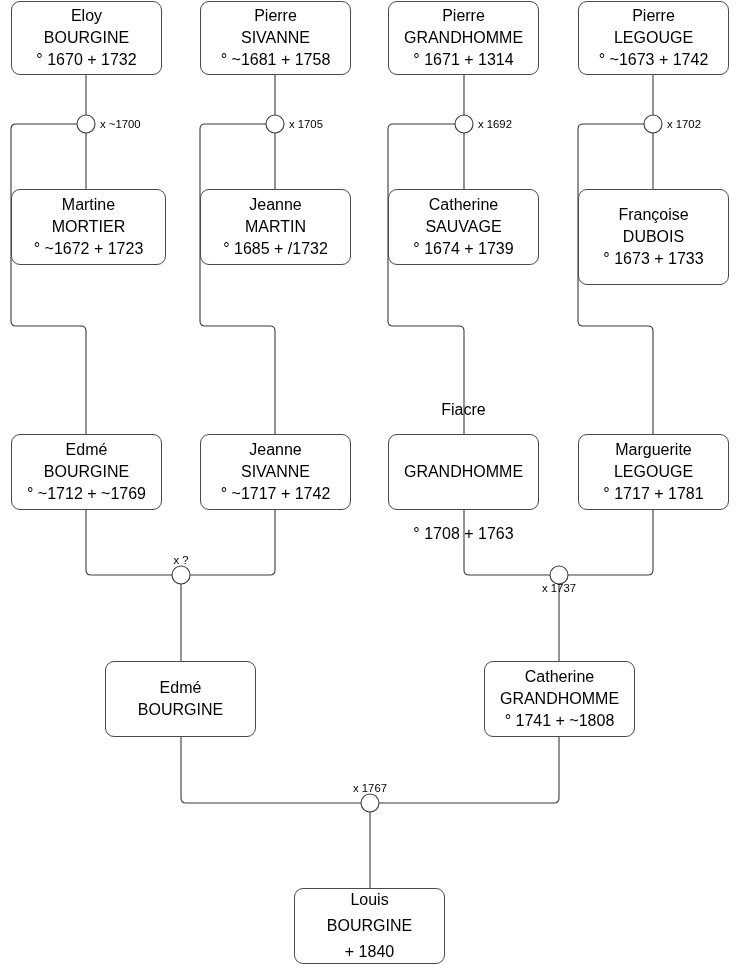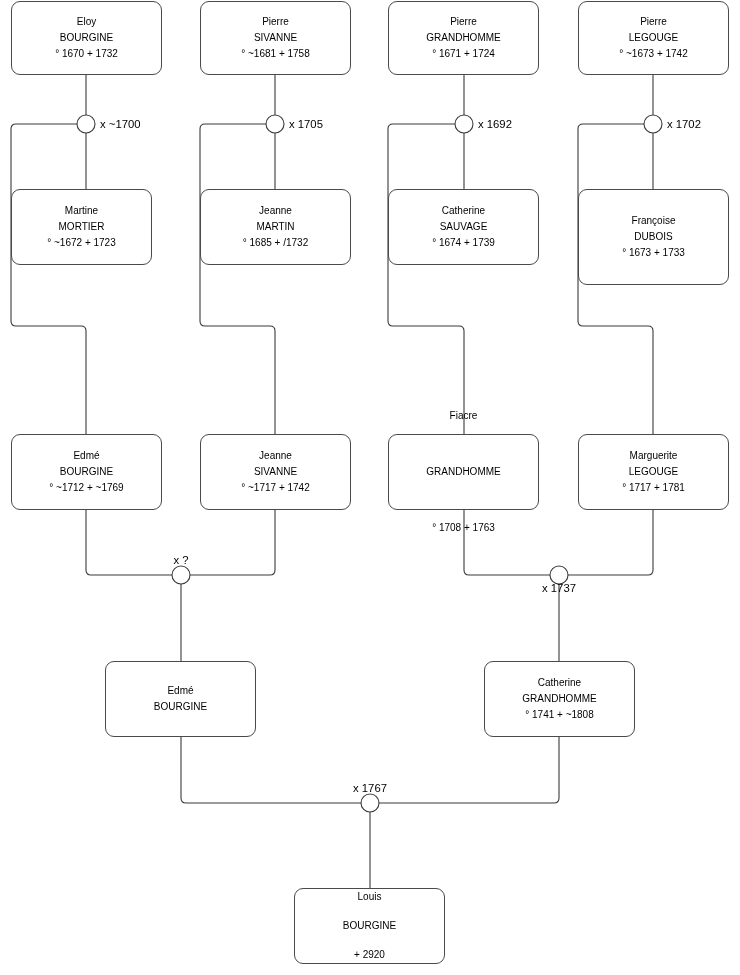--- a/index.html
+++ b/index.html
@@ -42,21 +42,21 @@
     position: absolute;
     box-sizing: border-box;
     border: 1px solid #4a4a4a;
     border-radius: 9px;
     background: #ffffff;
     display: flex;
     flex-direction: column;
     align-items: center;
     justify-content: center;
     text-align: center;
-    font-size: 10px;
+    font-size: 16px;
     line-height: 1.0;
     color: #000000;
     z-index: 2;
   }
   .person-box .pb-line {
     display: block;
     padding: 3.0px 4px;
     white-space: nowrap;
   }
   .union-label {
@@ -112,39 +112,39 @@
         <circle cx="370" cy="803" r="9" class="union-node"></circle>
       </g>
   </svg>
 
   <div id="boxes-layer">
       <div class="person-box" style="left: 11px; top: 1px; width: 151px; height: 74px;">
         <span class="pb-line">Eloy</span>
         <span class="pb-line">BOURGINE</span>
         <span class="pb-line">° 1670 + 1732</span>
       </div>
-      <div class="person-box" style="left: 11px; top: 189px; width: 141px; height: 76px;">
+      <div class="person-box" style="left: 11px; top: 189px; width: 155px; height: 76px;">
         <span class="pb-line">Martine</span>
         <span class="pb-line">MORTIER</span>
         <span class="pb-line">° ~1672 + 1723</span>
       </div>
       <div class="person-box" style="left: 200px; top: 1px; width: 151px; height: 74px;">
         <span class="pb-line">Pierre</span>
         <span class="pb-line">SIVANNE</span>
         <span class="pb-line">° ~1681 + 1758</span>
       </div>
       <div class="person-box" style="left: 200px; top: 189px; width: 151px; height: 76px;">
         <span class="pb-line">Jeanne</span>
         <span class="pb-line">MARTIN</span>
         <span class="pb-line">° 1685 + /1732</span>
       </div>
       <div class="person-box" style="left: 388px; top: 1px; width: 151px; height: 74px;">
         <span class="pb-line">Pierre</span>
         <span class="pb-line">GRANDHOMME</span>
-        <span class="pb-line">° 1671 + 1724</span>
+        <span class="pb-line">° 1671 + 1314</span>
       </div>
       <div class="person-box" style="left: 388px; top: 189px; width: 151px; height: 76px;">
         <span class="pb-line">Catherine</span>
         <span class="pb-line">SAUVAGE</span>
         <span class="pb-line">° 1674 + 1739</span>
       </div>
       <div class="person-box" style="left: 578px; top: 1px; width: 151px; height: 74px;">
         <span class="pb-line">Pierre</span>
         <span class="pb-line">LEGOUGE</span>
         <span class="pb-line">° ~1673 + 1742</span>
@@ -179,21 +179,21 @@
         <span class="pb-line">BOURGINE</span>
       </div>
       <div class="person-box" style="left: 484px; top: 661px; width: 151px; height: 76px;">
         <span class="pb-line">Catherine</span>
         <span class="pb-line">GRANDHOMME</span>
         <span class="pb-line">° 1741 + ~1808</span>
       </div>
       <div class="person-box" style="left: 294px; top: 888px; width: 151px; height: 76px; justify-content: space-between;">
         <span class="pb-line">Louis</span>
         <span class="pb-line">BOURGINE</span>
-        <span class="pb-line">+ 2920</span>
+        <span class="pb-line">+ 1840</span>
       </div>
     </div>
   <div id="labels-layer">
       <div class="union-label right-of" style="left: 100px; top: 124px;">x ~1700</div>
       <div class="union-label right-of" style="left: 289px; top: 124px;">x 1705</div>
       <div class="union-label right-of" style="left: 478px; top: 124px;">x 1692</div>
       <div class="union-label right-of" style="left: 667px; top: 124px;">x 1702</div>
       <div class="union-label above" style="left: 181px; top: 566px;">x ?</div>
       <div class="union-label above" style="left: 559px; top: 594px;">x 1737</div>
       <div class="union-label above" style="left: 370px; top: 794px;">x 1767</div>

